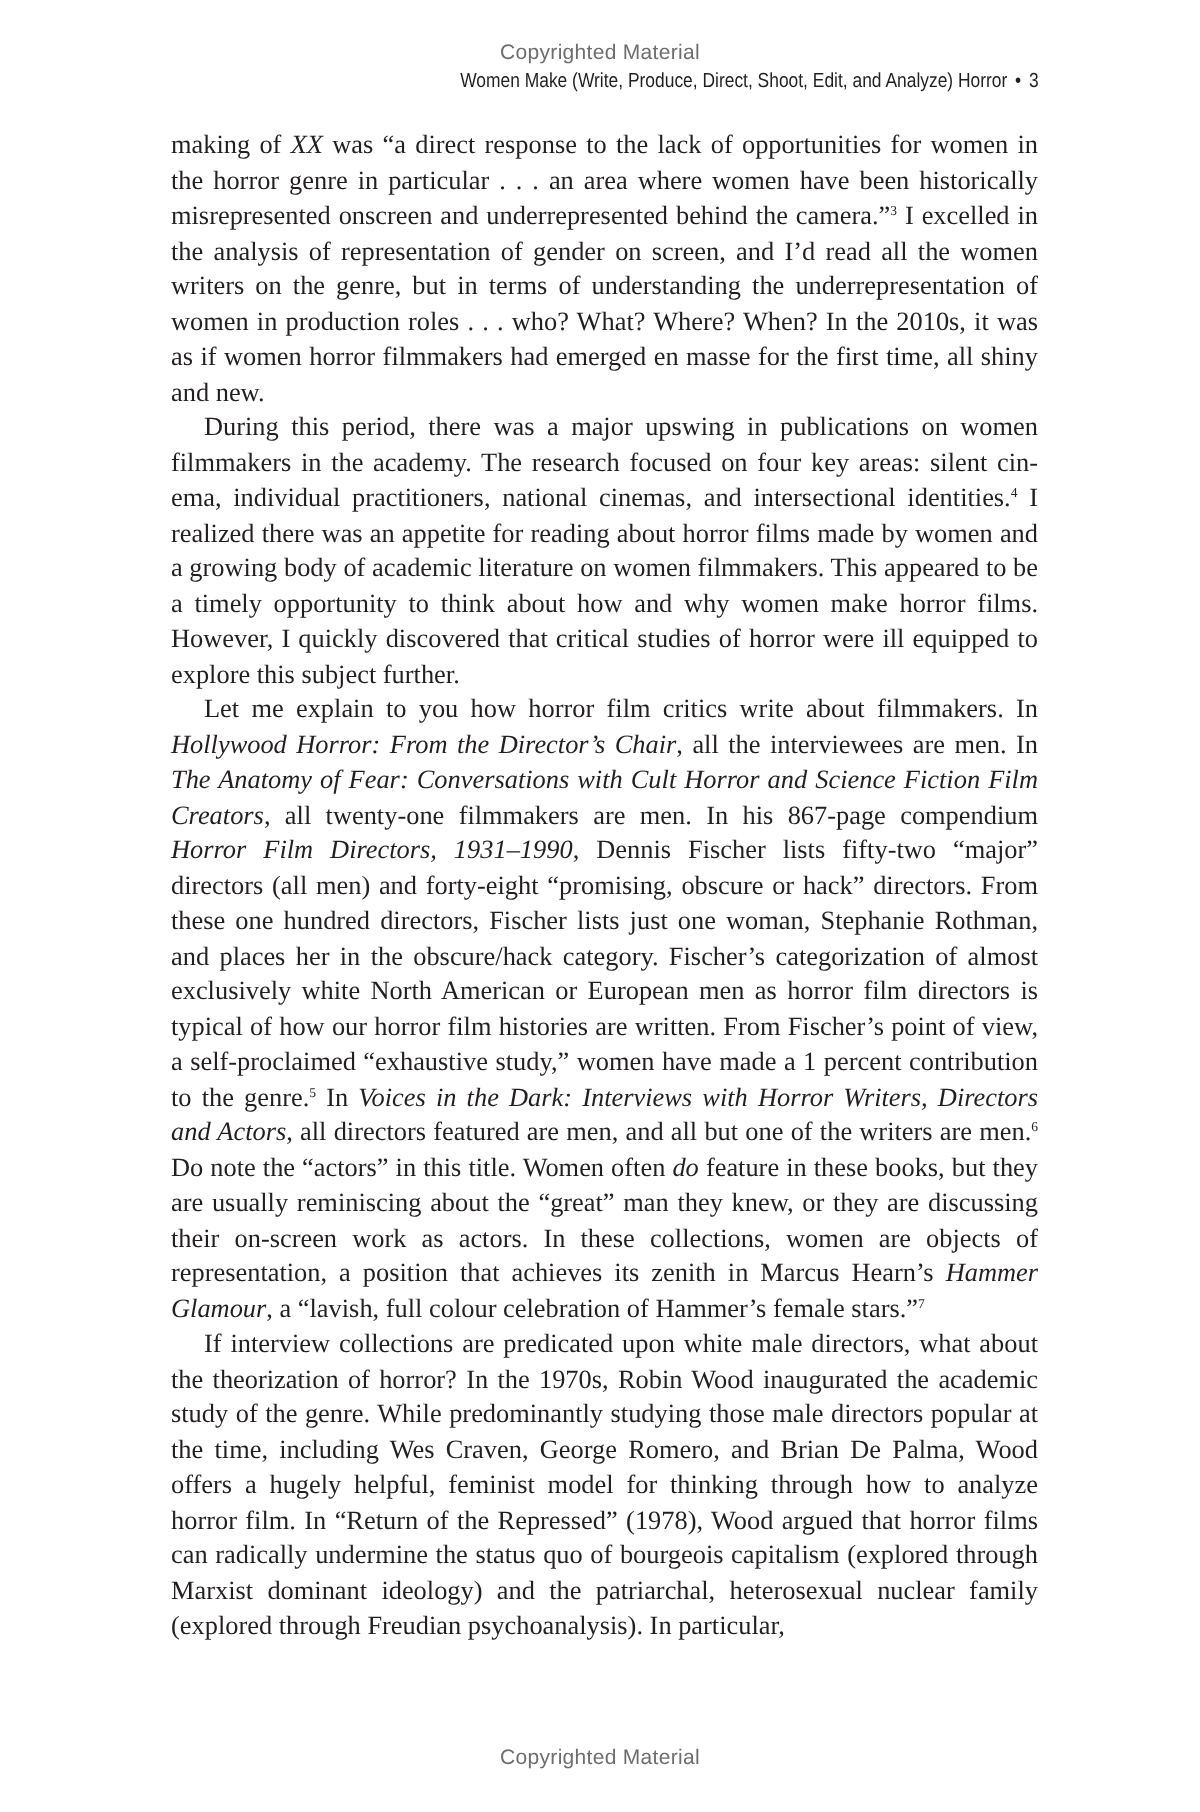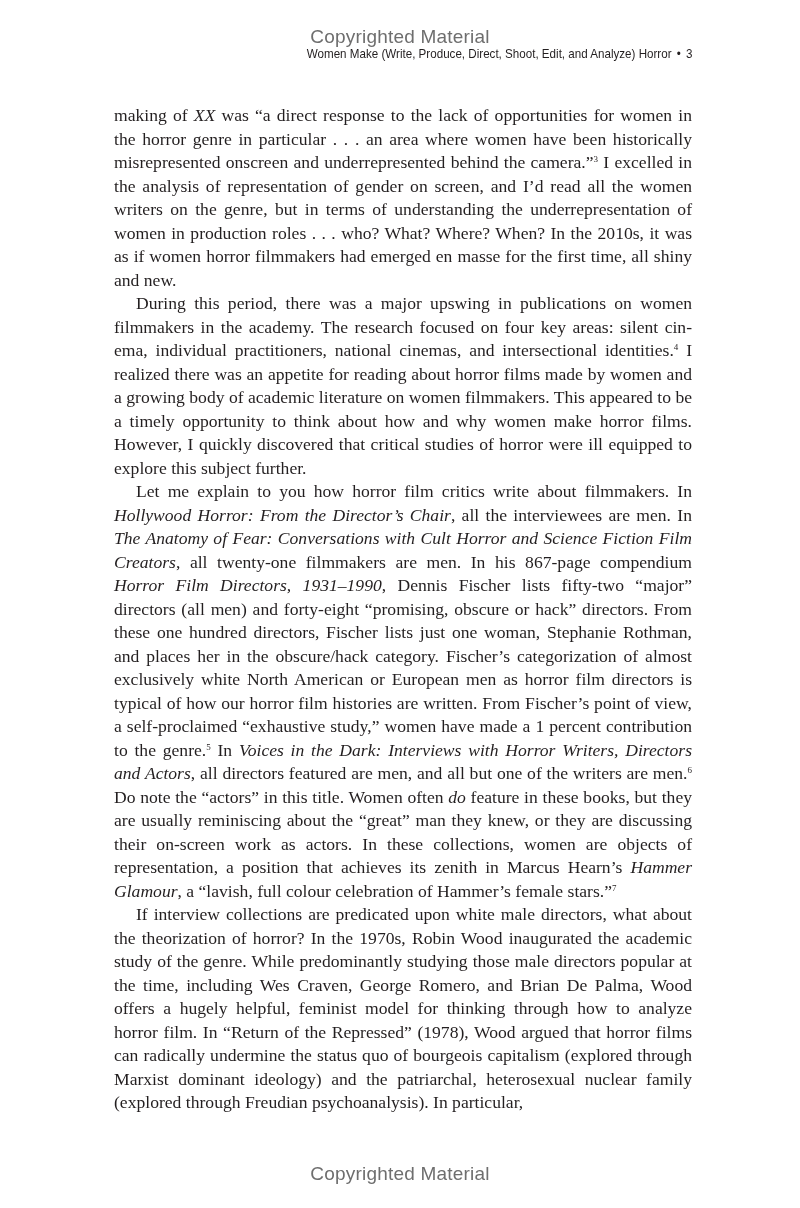--- a/index.html
+++ b/index.html
@@ -13,21 +13,21 @@
       position: relative;
       overflow: hidden;
       color: #231f20;
     }
     .watermark {
       position: absolute;
       left: 0;
       width: 800px;
       text-align: center;
       font-family: "Liberation Sans", sans-serif;
-      font-size: 19px;
+      font-size: 14px;
       color: #6e6e6e;
       letter-spacing: 0.2px;
     }
     .watermark.top { top: 26px; }
     .watermark.bottom { top: 1163px; }
 
     .running-head {
       position: absolute;
       top: 46px;
       right: 108px;
@@ -36,21 +36,21 @@
       color: #231f20;
       transform: scaleX(0.86);
       transform-origin: right center;
       white-space: nowrap;
     }
     .running-head .bullet { margin: 0 6px; }
 
     .body-text {
       position: absolute;
       left: 114px;
-      top: 104px;
+      top: 85px;
       width: 578px;
       font-family: "Liberation Serif", serif;
       font-size: 17.6px;
       line-height: 23.5px;
       text-align: justify;
       hyphens: manual;
     }
     .body-text p {
       margin: 0;
     }

